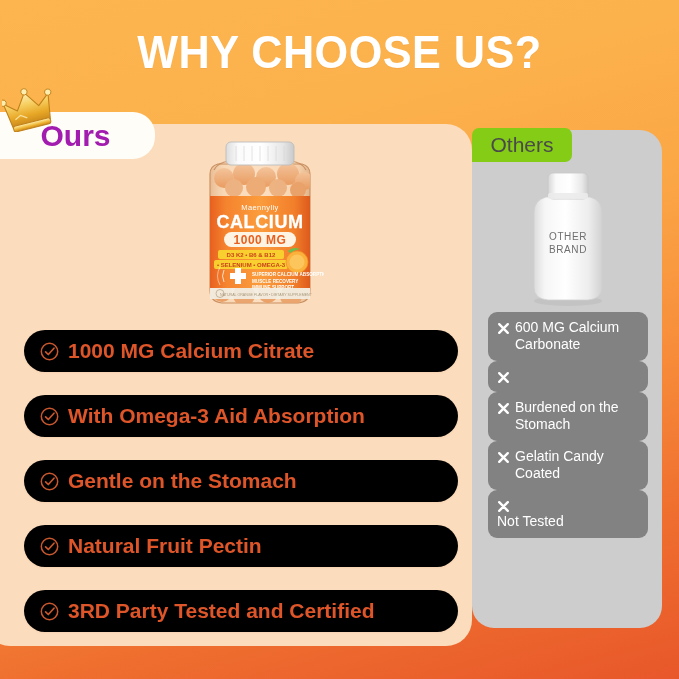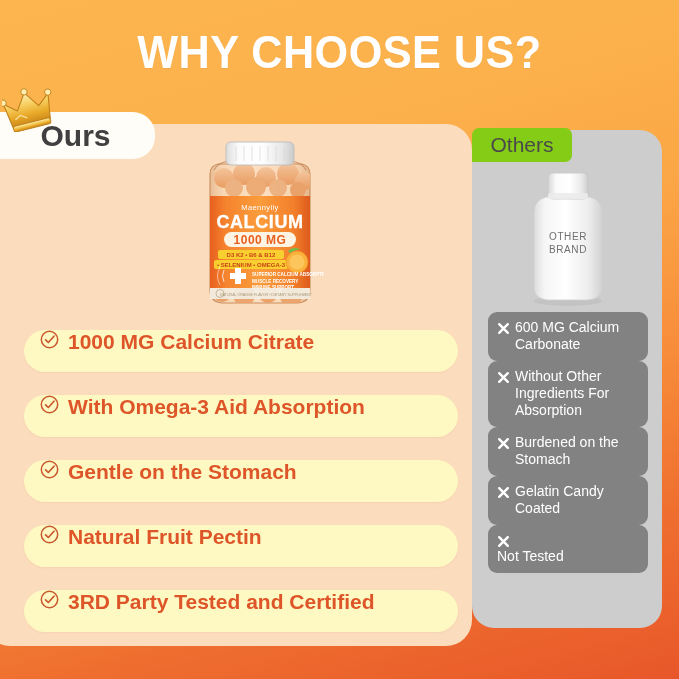--- a/index.html
+++ b/index.html
@@ -75,21 +75,21 @@
     width: 175px;
     height: 47px;
     background: #fffdf8;
     border-radius: 0 22px 22px 0;
     display: flex;
     align-items: center;
     justify-content: center;
     padding-left: 16px;
   }
   .tab-ours-label {
-    color: #404040;
+    color: #a21caf;
     font-size: 30px;
     font-weight: 700;
     line-height: 30px;
   }
 
   .crown {
     position: absolute;
     left: 2px;
     top: 86px;
     width: 56px;
@@ -127,23 +127,24 @@
   
   .ours-list {
     position: absolute;
     left: 24px;
     top: 330px;
     width: 434px;
   }
   .ours-row {
     width: 434px;
     height: 42px;
-    background: #fef9c3;
+    background: #000000;
     border-radius: 21px;
     display: flex;
+    align-items: center;
     padding-left: 16px;
     margin-bottom: 23px;
     box-shadow: 0 1px 2px rgba(180,110,60,0.07);
   }
   .ours-row:last-child { margin-bottom: 16px; }
   .check-icon {
     width: 19px;
     height: 19px;
     flex: 0 0 19px;
     margin-right: 9px;
@@ -410,21 +411,20 @@
       <svg class="x-icon" viewBox="0 0 13 13">
         <path d="M2.2 2.2 L10.8 10.8 M10.8 2.2 L2.2 10.8" stroke="#ffffff" stroke-width="2.4" stroke-linecap="round"></path>
       </svg>
       <span class="others-text">600 MG Calcium Carbonate</span>
     </div>
 
     <div class="others-row">
       <svg class="x-icon" viewBox="0 0 13 13">
         <path d="M2.2 2.2 L10.8 10.8 M10.8 2.2 L2.2 10.8" stroke="#ffffff" stroke-width="2.4" stroke-linecap="round"></path>
       </svg>
-      <span class="others-text">Without Other Ingredients For Absorption</span>
     </div>
 
     <div class="others-row">
       <svg class="x-icon" viewBox="0 0 13 13">
         <path d="M2.2 2.2 L10.8 10.8 M10.8 2.2 L2.2 10.8" stroke="#ffffff" stroke-width="2.4" stroke-linecap="round"></path>
       </svg>
       <span class="others-text">Burdened on the Stomach</span>
     </div>
 
     <div class="others-row">

